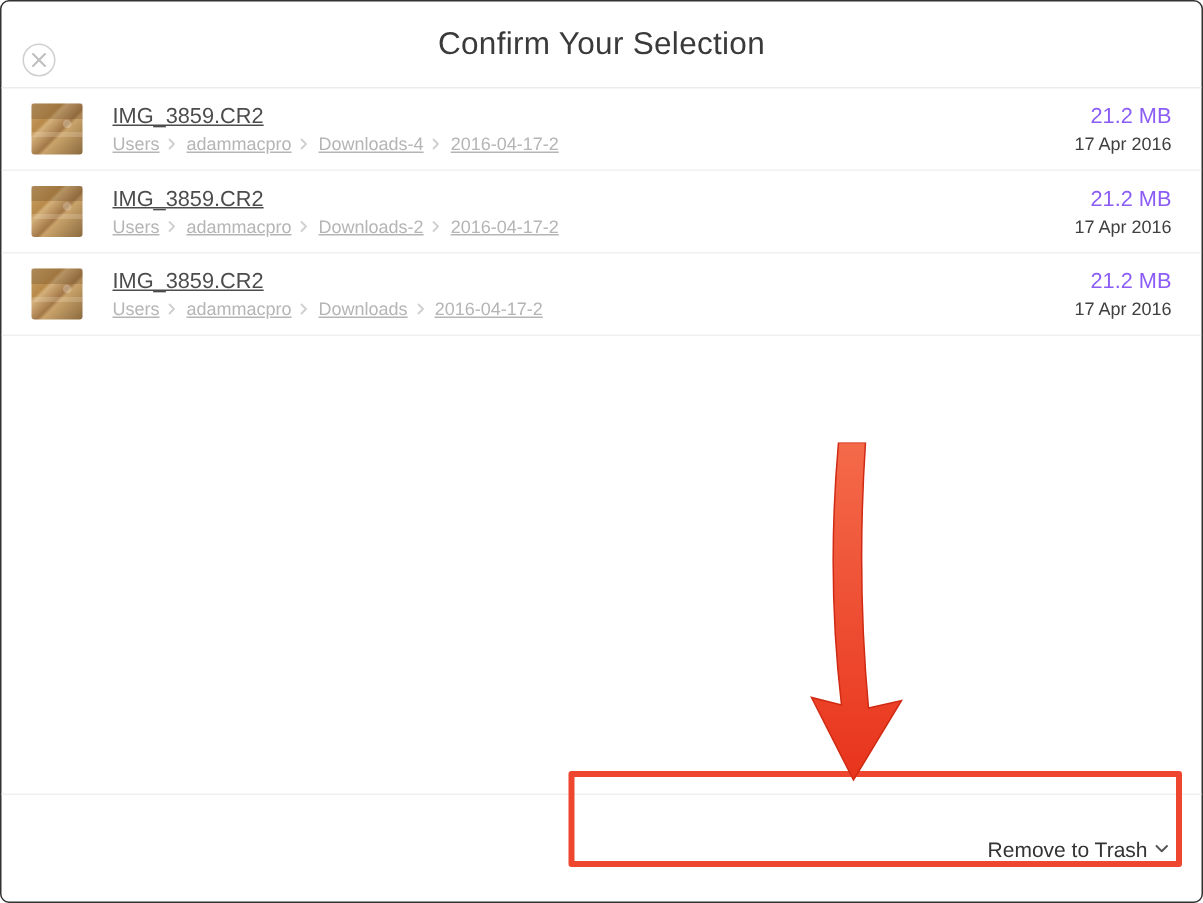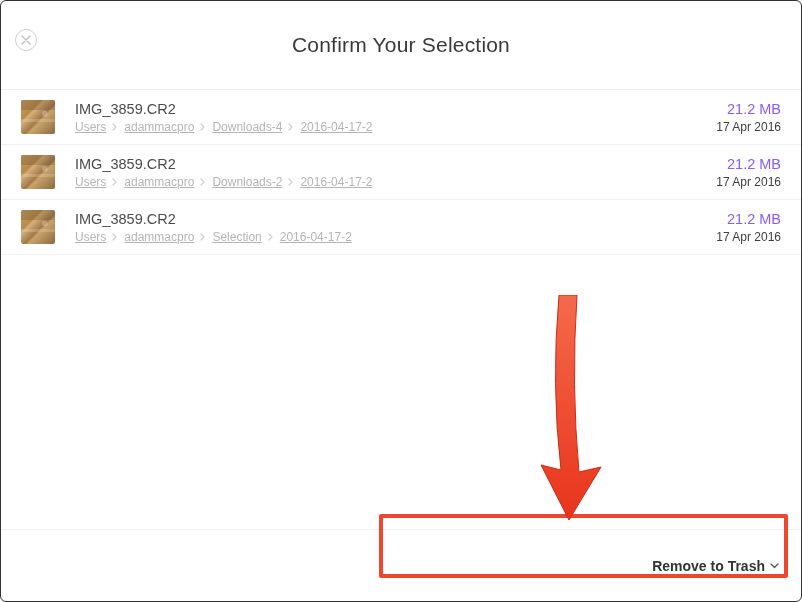--- a/index.html
+++ b/index.html
@@ -15,21 +15,21 @@
       width: 100%;
       height: 100%;
       background: #fff;
       border: 1px solid #333;
       border-radius: 6px;
       display: flex;
       flex-direction: column;
     }
     .header {
       position: relative;
-      height: 89px;
+      height: 58px;
       display: flex;
       align-items: center;
       justify-content: center;
       border-bottom: 1px solid #ececec;
     }
     .close-btn {
       position: absolute;
       left: 14px;
       top: 28px;
       width: 22px;
@@ -79,20 +79,21 @@
         radial-gradient(circle at 70% 40%, rgba(255,255,255,0.25) 0 8%, transparent 10%);
     }
     .file-info {
       flex: 1;
       min-width: 0;
     }
     .filename {
       font-size: 14.5px;
       color: #4c4c4c;
       margin-bottom: 3px;
+      text-decoration: underline;
     }
     .path {
       display: flex;
       align-items: center;
       flex-wrap: wrap;
       gap: 0;
       font-size: 12px;
       color: #b5b5b5;
       text-decoration: underline;
     }
@@ -131,21 +132,20 @@
       padding: 8px 10px;
     }
     .dropdown {
       display: flex;
       align-items: center;
       gap: 5px;
       font-size: 14px;
       color: #333;
       cursor: pointer;
       padding: 6px 4px;
-      font-weight: bold;
     }
     .dropdown svg { display: block; }
     .remove-btn {
       width: 200px;
       height: 38px;
       background: linear-gradient(to bottom, #fcfcfc, #f3f3f3);
       border: 1px solid #dcdcdc;
       border-radius: 5px;
       font-size: 15px;
       color: #444;
@@ -259,21 +259,21 @@
               <svg width="6" height="8" viewBox="0 0 6 8">
                 <path d="M1 1 L4 4 L1 7" stroke="#cfcfcf" stroke-width="1.2" fill="none" stroke-linecap="round" stroke-linejoin="round"></path>
               </svg>
             </span>
           <span class="seg">adammacpro</span>
           <span class="chev">
               <svg width="6" height="8" viewBox="0 0 6 8">
                 <path d="M1 1 L4 4 L1 7" stroke="#cfcfcf" stroke-width="1.2" fill="none" stroke-linecap="round" stroke-linejoin="round"></path>
               </svg>
             </span>
-          <span class="seg">Selection</span>
+          <span class="seg">Downloads</span>
           <span class="chev">
               <svg width="6" height="8" viewBox="0 0 6 8">
                 <path d="M1 1 L4 4 L1 7" stroke="#cfcfcf" stroke-width="1.2" fill="none" stroke-linecap="round" stroke-linejoin="round"></path>
               </svg>
             </span>
           <span class="seg">2016-04-17-2</span>
         </div>
       </div>
       <div class="right">
         <div class="size">21.2 MB</div>

